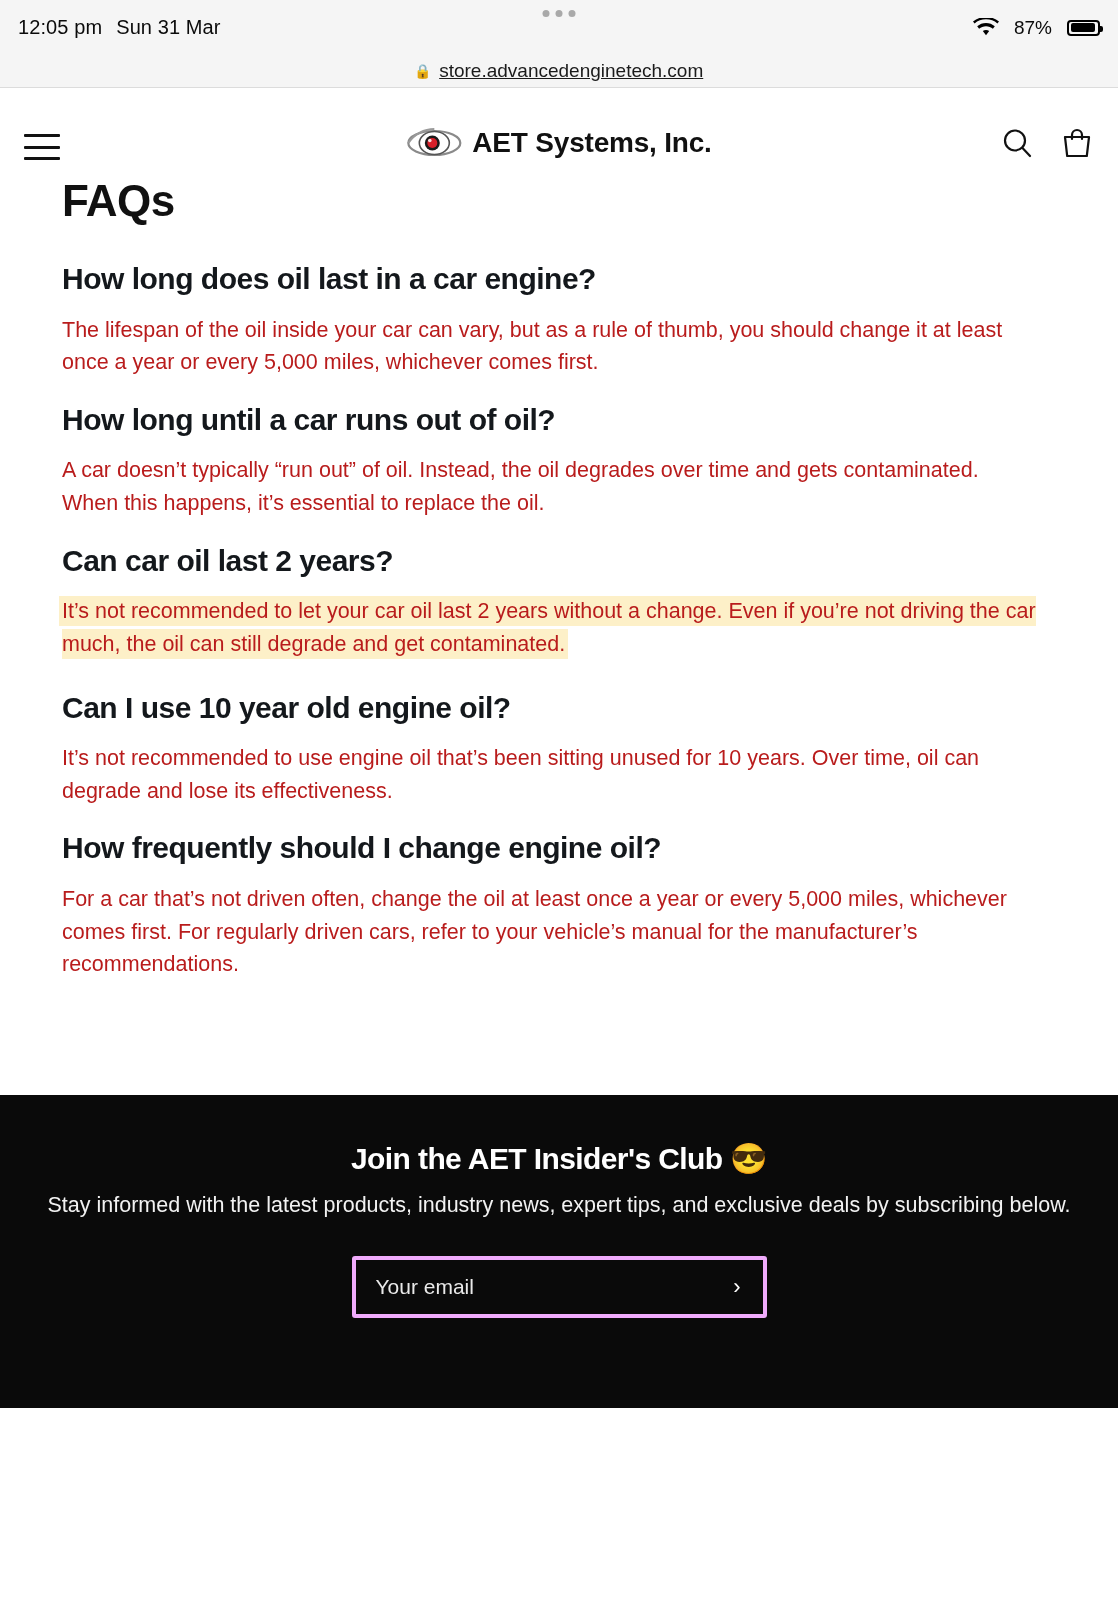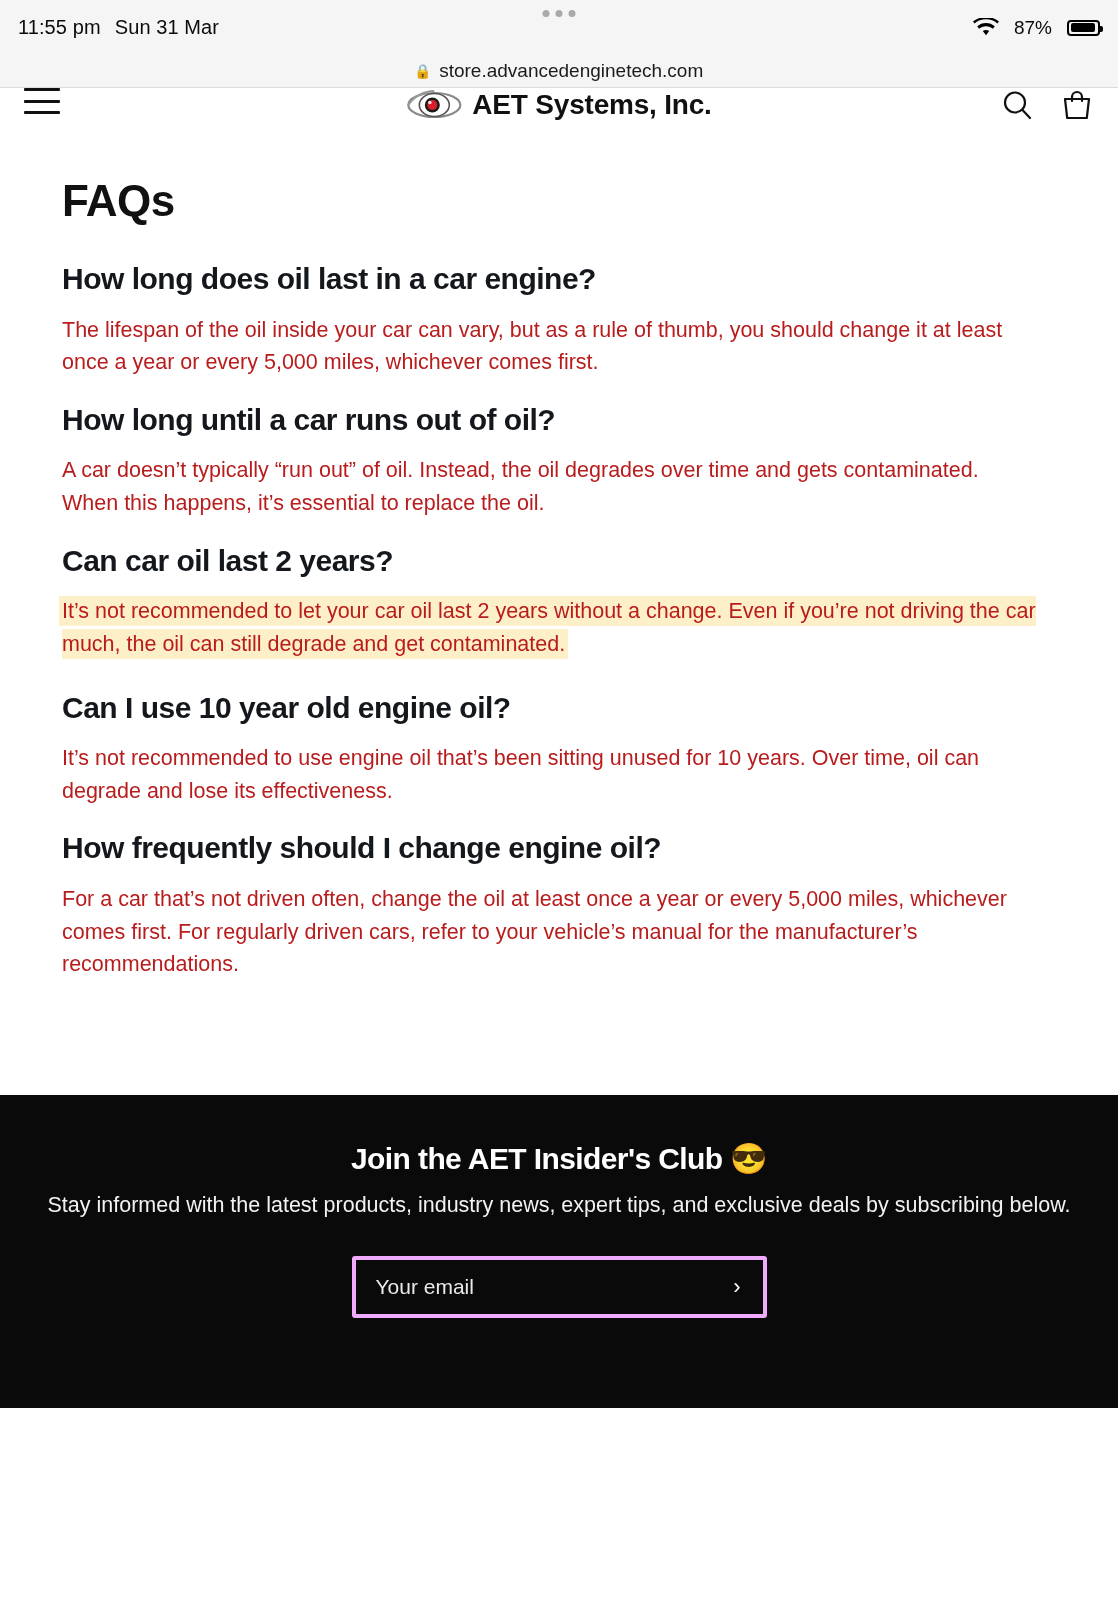--- a/index.html
+++ b/index.html
@@ -79,28 +79,28 @@
   .urlbar {
     height: 33px;
     background: #f5f5f5;
     display: flex;
     align-items: center;
     justify-content: center;
     gap: 7px;
     border-bottom: 1px solid #dcdcdc;
   }
   .urlbar .lock { font-size: 14px; color: #4a4a4a; }
-  .urlbar .url { font-size: 19px; color: #1b1b1b; }
+  .urlbar .url { font-size: 19px; color: #1b1b1b; text-decoration: underline; }
 
   
   .siteheader {
     height: 72px;
     background: #ffffff;
     display: flex;
-    align-items: flex-start;
+    align-items: flex-end;
     padding: 0 24px;
     position: relative;
   }
   .hamburger {
     width: 36px; height: 26px;
     display: flex; flex-direction: column; justify-content: space-between;
     cursor: pointer;
   }
   .hamburger span { display: block; height: 3px; background: #111; border-radius: 1px; }
 
@@ -226,21 +226,21 @@
     height: 7px;
     border-radius: 4px;
     background: #ffffff;
   }
 </style>
 </head>
 <body>
 
 <div class="statusbar">
   <div class="sb-left">
-    <span>11:55 pm</span>
+    <span>12:05 pm</span>
     <span>Sun 31 Mar</span>
   </div>
   <div class="sb-dots">
     <span></span>
     <span></span>
     <span></span>
   </div>
   <div class="sb-right">
     <svg class="wifi-ico" width="26" height="19" viewBox="0 0 26 19">
       <path d="M13 17.2l3.2-4.1c-1.8-1.5-4.6-1.5-6.4 0L13 17.2z" fill="#000"></path>

